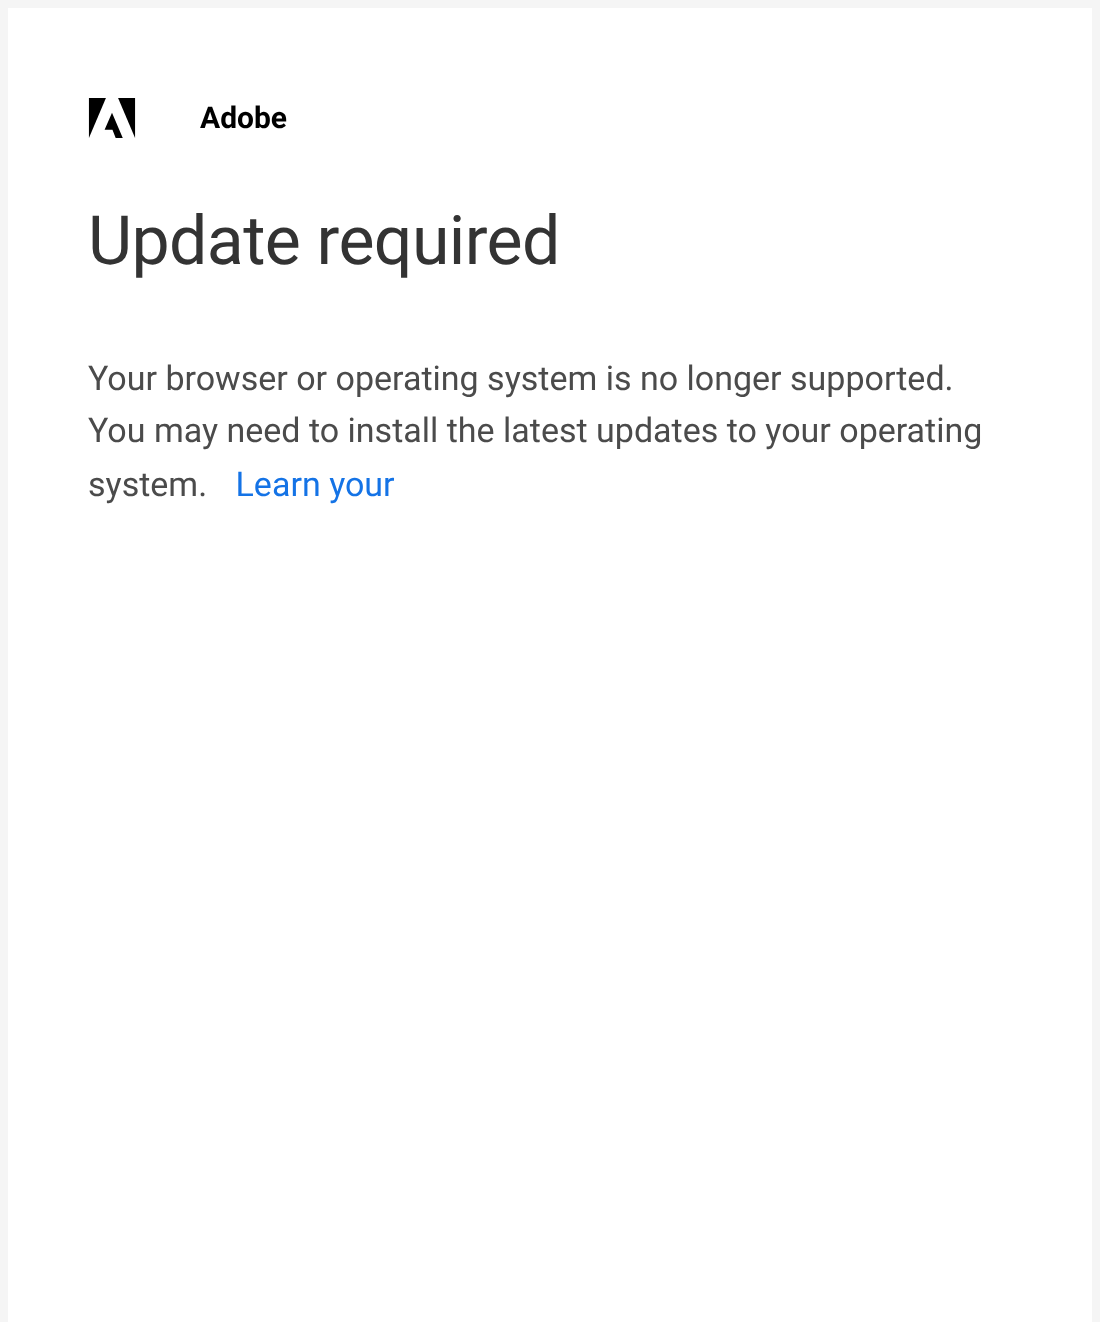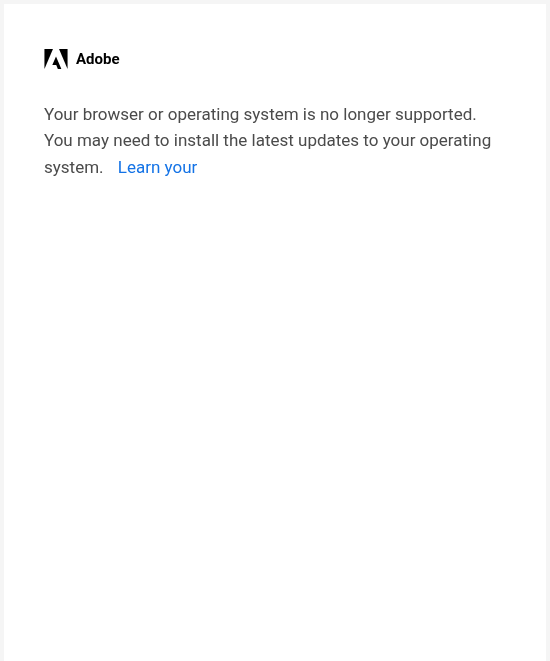--- a/index.html
+++ b/index.html
@@ -23,20 +23,21 @@
     .brand {
       display: flex;
       align-items: center;
       gap: 8px;
       margin-bottom: 32px;
     }
     .brand-name {
       font-size: 15px;
       font-weight: 700;
       color: #000000;
+      margin-left: 24px;
     }
     .logo-svg {
       width: 24px;
       height: 20px;
       display: block;
     }
     .heading {
       font-size: 34px;
       font-weight: 400;
       color: #333333;
@@ -63,17 +64,18 @@
   <div class="brand">
     <span>
       <svg class="logo-svg" viewBox="0 0 30 26" xmlns="http://www.w3.org/2000/svg">
         <path d="M18.95 0 H30 V26 Z" fill="#000000"></path>
         <path d="M11.05 0 H0 V26 Z" fill="#000000"></path>
         <path d="M15 9.6 L22 26 H17.4 L15.3 20.7 H10.2 Z" fill="#000000"></path>
       </svg>
     </span>
     <span class="brand-name">Adobe</span>
   </div>
+  <h1 class="heading">Update required</h1>
   <p class="message">
     <span>Your browser or operating system is no longer supported. You may need to install the latest updates to your operating system.</span>
     <a class="learn-more">Learn your</a>
   </p>
 </div>
 
 </body></html>

